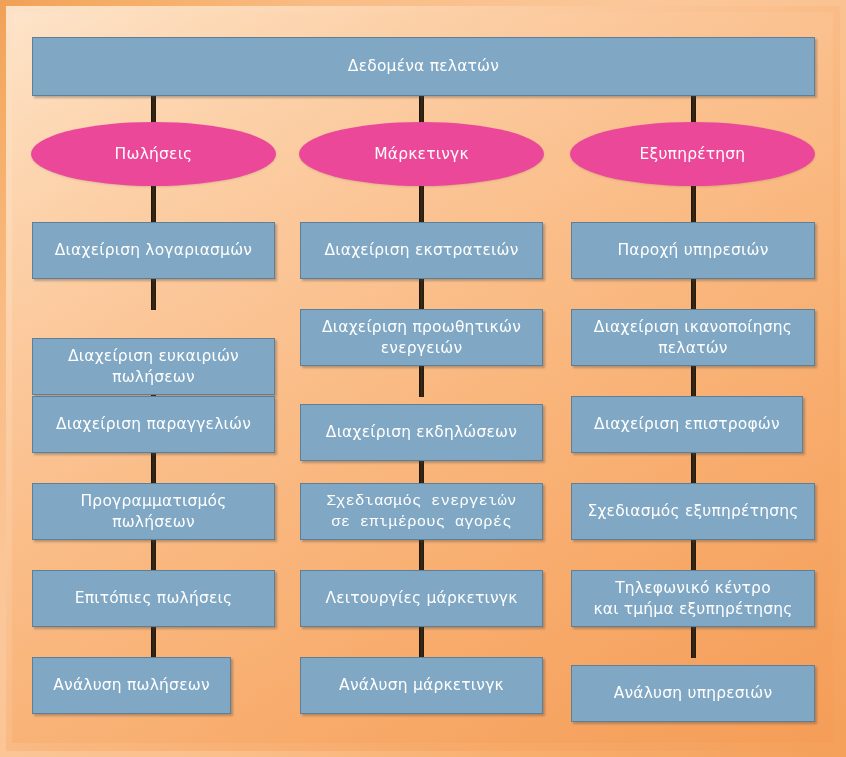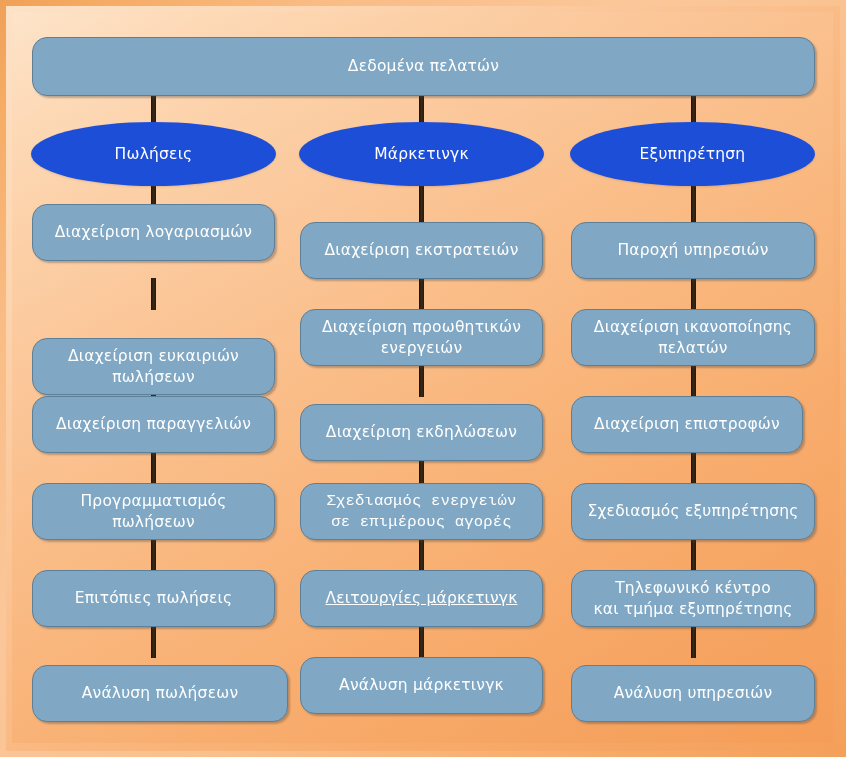--- a/index.html
+++ b/index.html
@@ -66,38 +66,37 @@
   .node {
     position: absolute;
     z-index: 2;
     box-sizing: border-box;
     display: flex;
     align-items: center;
     justify-content: center;
     text-align: center;
     color: #ffffff;
     letter-spacing: 0.2px;
-    border-radius: 15px;
   }
 
   .box {
     background: #80a8c4;
     border: 1px solid #5d7f98;
     box-shadow: 2px 2px 2px rgba(70, 70, 70, 0.35);
     font-size: 15.5px;
     line-height: 1.35;
     padding: 0 8px;
   }
 
   .box.top-bar {
     font-size: 15.5px;
   }
 
   .ellipse {
-    background: #1d4ed8;
+    background: #ec4899;
     border-radius: 50%;
     font-size: 15.5px;
     box-shadow: 0 1px 2px rgba(90, 80, 70, 0.18);
   }
 
   .node-label {
     display: block;
     white-space: pre-line;
   }
 </style>
@@ -132,57 +131,57 @@
       <div class="connector" style="left: 690.5px; top: 365px; height: 32px;"></div>
       <div class="connector" style="left: 690.5px; top: 452px; height: 32px;"></div>
       <div class="connector" style="left: 690.5px; top: 539px; height: 32px;"></div>
       <div class="connector" style="left: 690.5px; top: 626px; height: 32px;"></div>
       <div class="node box top-bar" style="left: 32px; top: 37px; width: 783px; height: 59px;">
         <span class="node-label">Δεδομένα πελατών</span>
       </div>
       <div class="node ellipse" style="left: 31px; top: 122px; width: 245px; height: 64px;">
         <span class="node-label">Πωλήσεις</span>
       </div>
-      <div class="node box" style="left: 32px; top: 204px; width: 243px; height: 57px;">
+      <div class="node box" style="left: 32px; top: 222px; width: 243px; height: 57px;">
         <span class="node-label">Διαχείριση λογαριασμών</span>
       </div>
       <div class="node box" style="left: 32px; top: 309px; width: 243px; height: 57px; margin-top: 29px;">
         <span class="node-label">Διαχείριση ευκαιριών
 πωλήσεων</span>
       </div>
       <div class="node box" style="left: 32px; top: 396px; width: 243px; height: 57px;">
         <span class="node-label">Διαχείριση παραγγελιών</span>
       </div>
       <div class="node box" style="left: 32px; top: 483px; width: 243px; height: 57px;">
         <span class="node-label">Προγραμματισμός πωλήσεων</span>
       </div>
       <div class="node box" style="left: 32px; top: 570px; width: 243px; height: 57px;">
         <span class="node-label">Επιτόπιες πωλήσεις</span>
       </div>
-      <div class="node box" style="left: 32px; top: 657px; width: 256px; height: 57px; margin-top: 8px;">
+      <div class="node box" style="left: 32px; top: 657px; width: 199px; height: 57px;">
         <span class="node-label">Ανάλυση πωλήσεων</span>
       </div>
       <div class="node ellipse" style="left: 299px; top: 122px; width: 245px; height: 64px;">
         <span class="node-label">Μάρκετινγκ</span>
       </div>
       <div class="node box" style="left: 300px; top: 222px; width: 243px; height: 57px; align-items: center;">
         <span class="node-label">Διαχείριση εκστρατειών</span>
       </div>
       <div class="node box" style="left: 300px; top: 309px; width: 243px; height: 57px;">
         <span class="node-label">Διαχείριση προωθητικών
 ενεργειών</span>
       </div>
       <div class="node box" style="left: 300px; top: 396px; width: 243px; height: 57px; margin-top: 8px;">
         <span class="node-label">Διαχείριση εκδηλώσεων</span>
       </div>
       <div class="node box" style="left: 300px; top: 483px; width: 243px; height: 57px; font-family: Liberation Mono, monospace;">
         <span class="node-label">Σχεδιασμός ενεργειών
 σε επιμέρους αγορές</span>
       </div>
-      <div class="node box" style="left: 300px; top: 570px; width: 243px; height: 57px; text-decoration: underline;">
+      <div class="node box" style="left: 300px; top: 570px; width: 243px; height: 57px;">
         <span class="node-label">Λειτουργίες μάρκετινγκ</span>
       </div>
       <div class="node box" style="left: 300px; top: 657px; width: 243px; height: 57px;">
         <span class="node-label">Ανάλυση μάρκετινγκ</span>
       </div>
       <div class="node ellipse" style="left: 570px; top: 122px; width: 245px; height: 64px;">
         <span class="node-label">Εξυπηρέτηση</span>
       </div>
       <div class="node box" style="left: 571px; top: 222px; width: 244px; height: 57px;">
         <span class="node-label">Παροχή υπηρεσιών</span>

